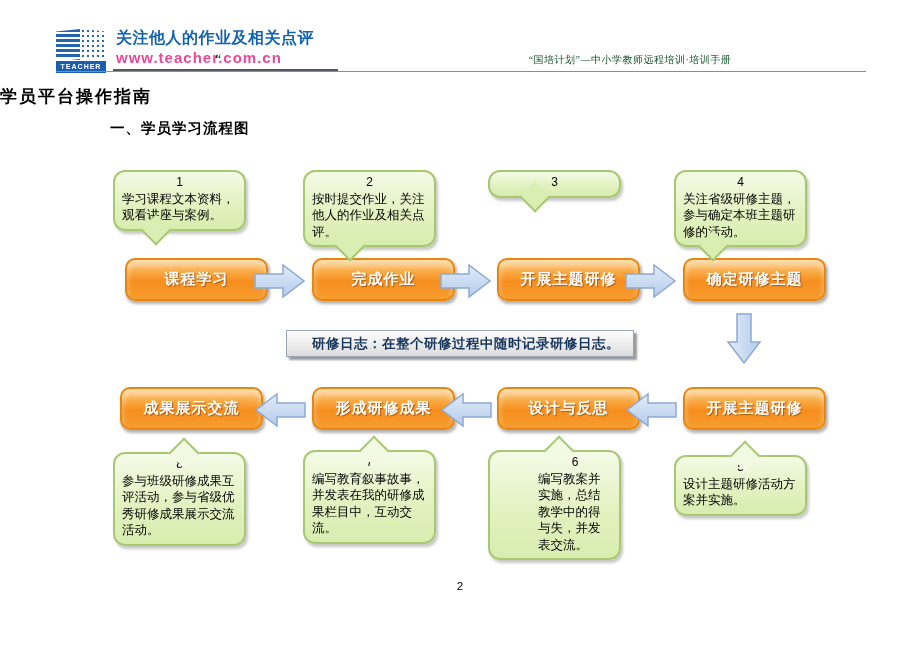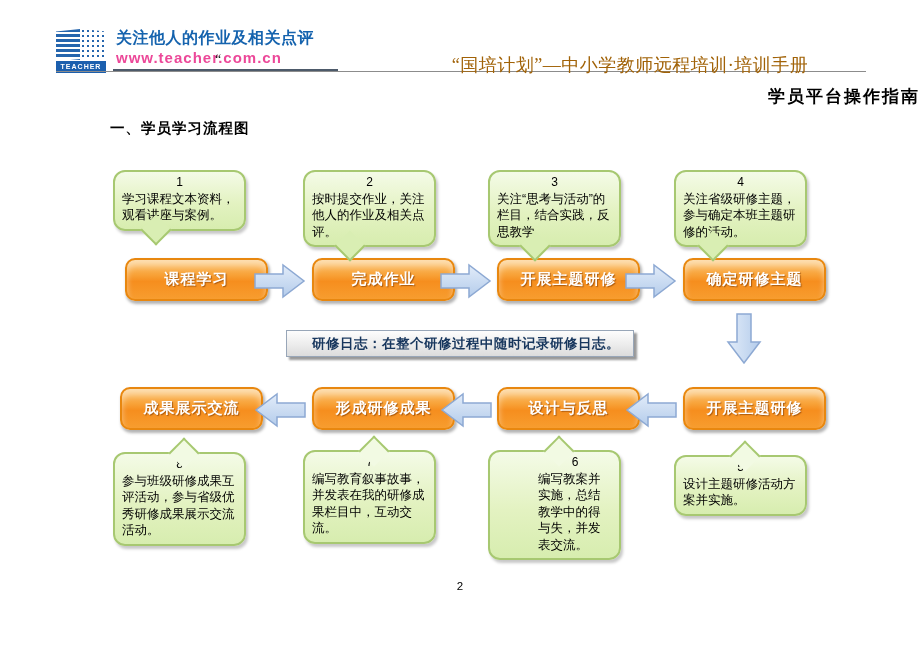--- a/index.html
+++ b/index.html
@@ -30,25 +30,25 @@
     background:#1b5fae; color:#fff; font-size:7px; font-weight:bold;
     text-align:center; line-height:12px; letter-spacing:1px;
   }
   .org-name { position:absolute; left:116px; top:28px; font-size:16px; font-weight:bold; color:#1563ae; letter-spacing:0.5px; }
   .website  { position:absolute; left:116px; top:49px; font-size:15px; font-weight:bold; color:#ec4899; letter-spacing:1px; }
   .website-underline { position:absolute; left:113px; top:69px; width:225px; border-top:2px solid #4d5a6a; }
   .header-rule { position:absolute; left:56px; top:71px; width:810px; border-top:1px solid #8c8c8c; }
   .stray-quote { position:absolute; left:215px; top:52px; font-size:14px; color:#1a1a1a; font-family:"Liberation Serif", serif; }
   .doc-subtitle {
     position:absolute; left:440px; top:53px; width:380px; text-align:center;
-    font-size:18px; color:#a16207; font-family:"Liberation Serif", serif; letter-spacing:0.5px;
-  }
-
-  
-  .page-title { position:absolute; left:0; top:85px; width:100%; text-align:right; font-size:17px; font-weight:bold; color:#000; letter-spacing:2px; }
+    font-size:10px; color:#14532d; font-family:"Liberation Serif", serif; letter-spacing:0.5px;
+  }
+
+  
+  .page-title { position:absolute; left:0; top:85px; width:100%; text-align:left; font-size:17px; font-weight:bold; color:#000; letter-spacing:2px; }
   .section-heading { position:absolute; left:110px; top:119px; font-size:14.5px; font-weight:bold; color:#000; letter-spacing:1px; }
 
   
   .watermark {
     position:absolute; left:180px; top:156px; z-index:60; pointer-events:none;
     font-size:38px; color:#c9c9c9; opacity:0.8; letter-spacing:1px; font-weight:400;
   }
 
   
   .obox {
@@ -168,21 +168,20 @@
     <span>学习课程文本资料，观看讲座与案例。</span>
     <div class="tail tail-down"></div>
   </div>
   <div class="callout pos-ct1">
     <span class="num">2</span>
     <span>按时提交作业，关注他人的作业及相关点评。</span>
     <div class="tail tail-down"></div>
   </div>
   <div class="callout pos-ct2">
     <span class="num">3</span>
-    <span>关注“思考与活动”的栏目，结合实践，反思教学。</span>
     <div class="tail tail-down"></div>
   </div>
   <div class="callout pos-ct3">
     <span class="num">4</span>
     <span>关注省级研修主题，参与确定本班主题研修的活动。</span>
     <div class="tail tail-down"></div>
   </div>
 
   <div class="obox pos-bt0">课程学习</div>
   <div class="obox pos-bt1">完成作业</div>

